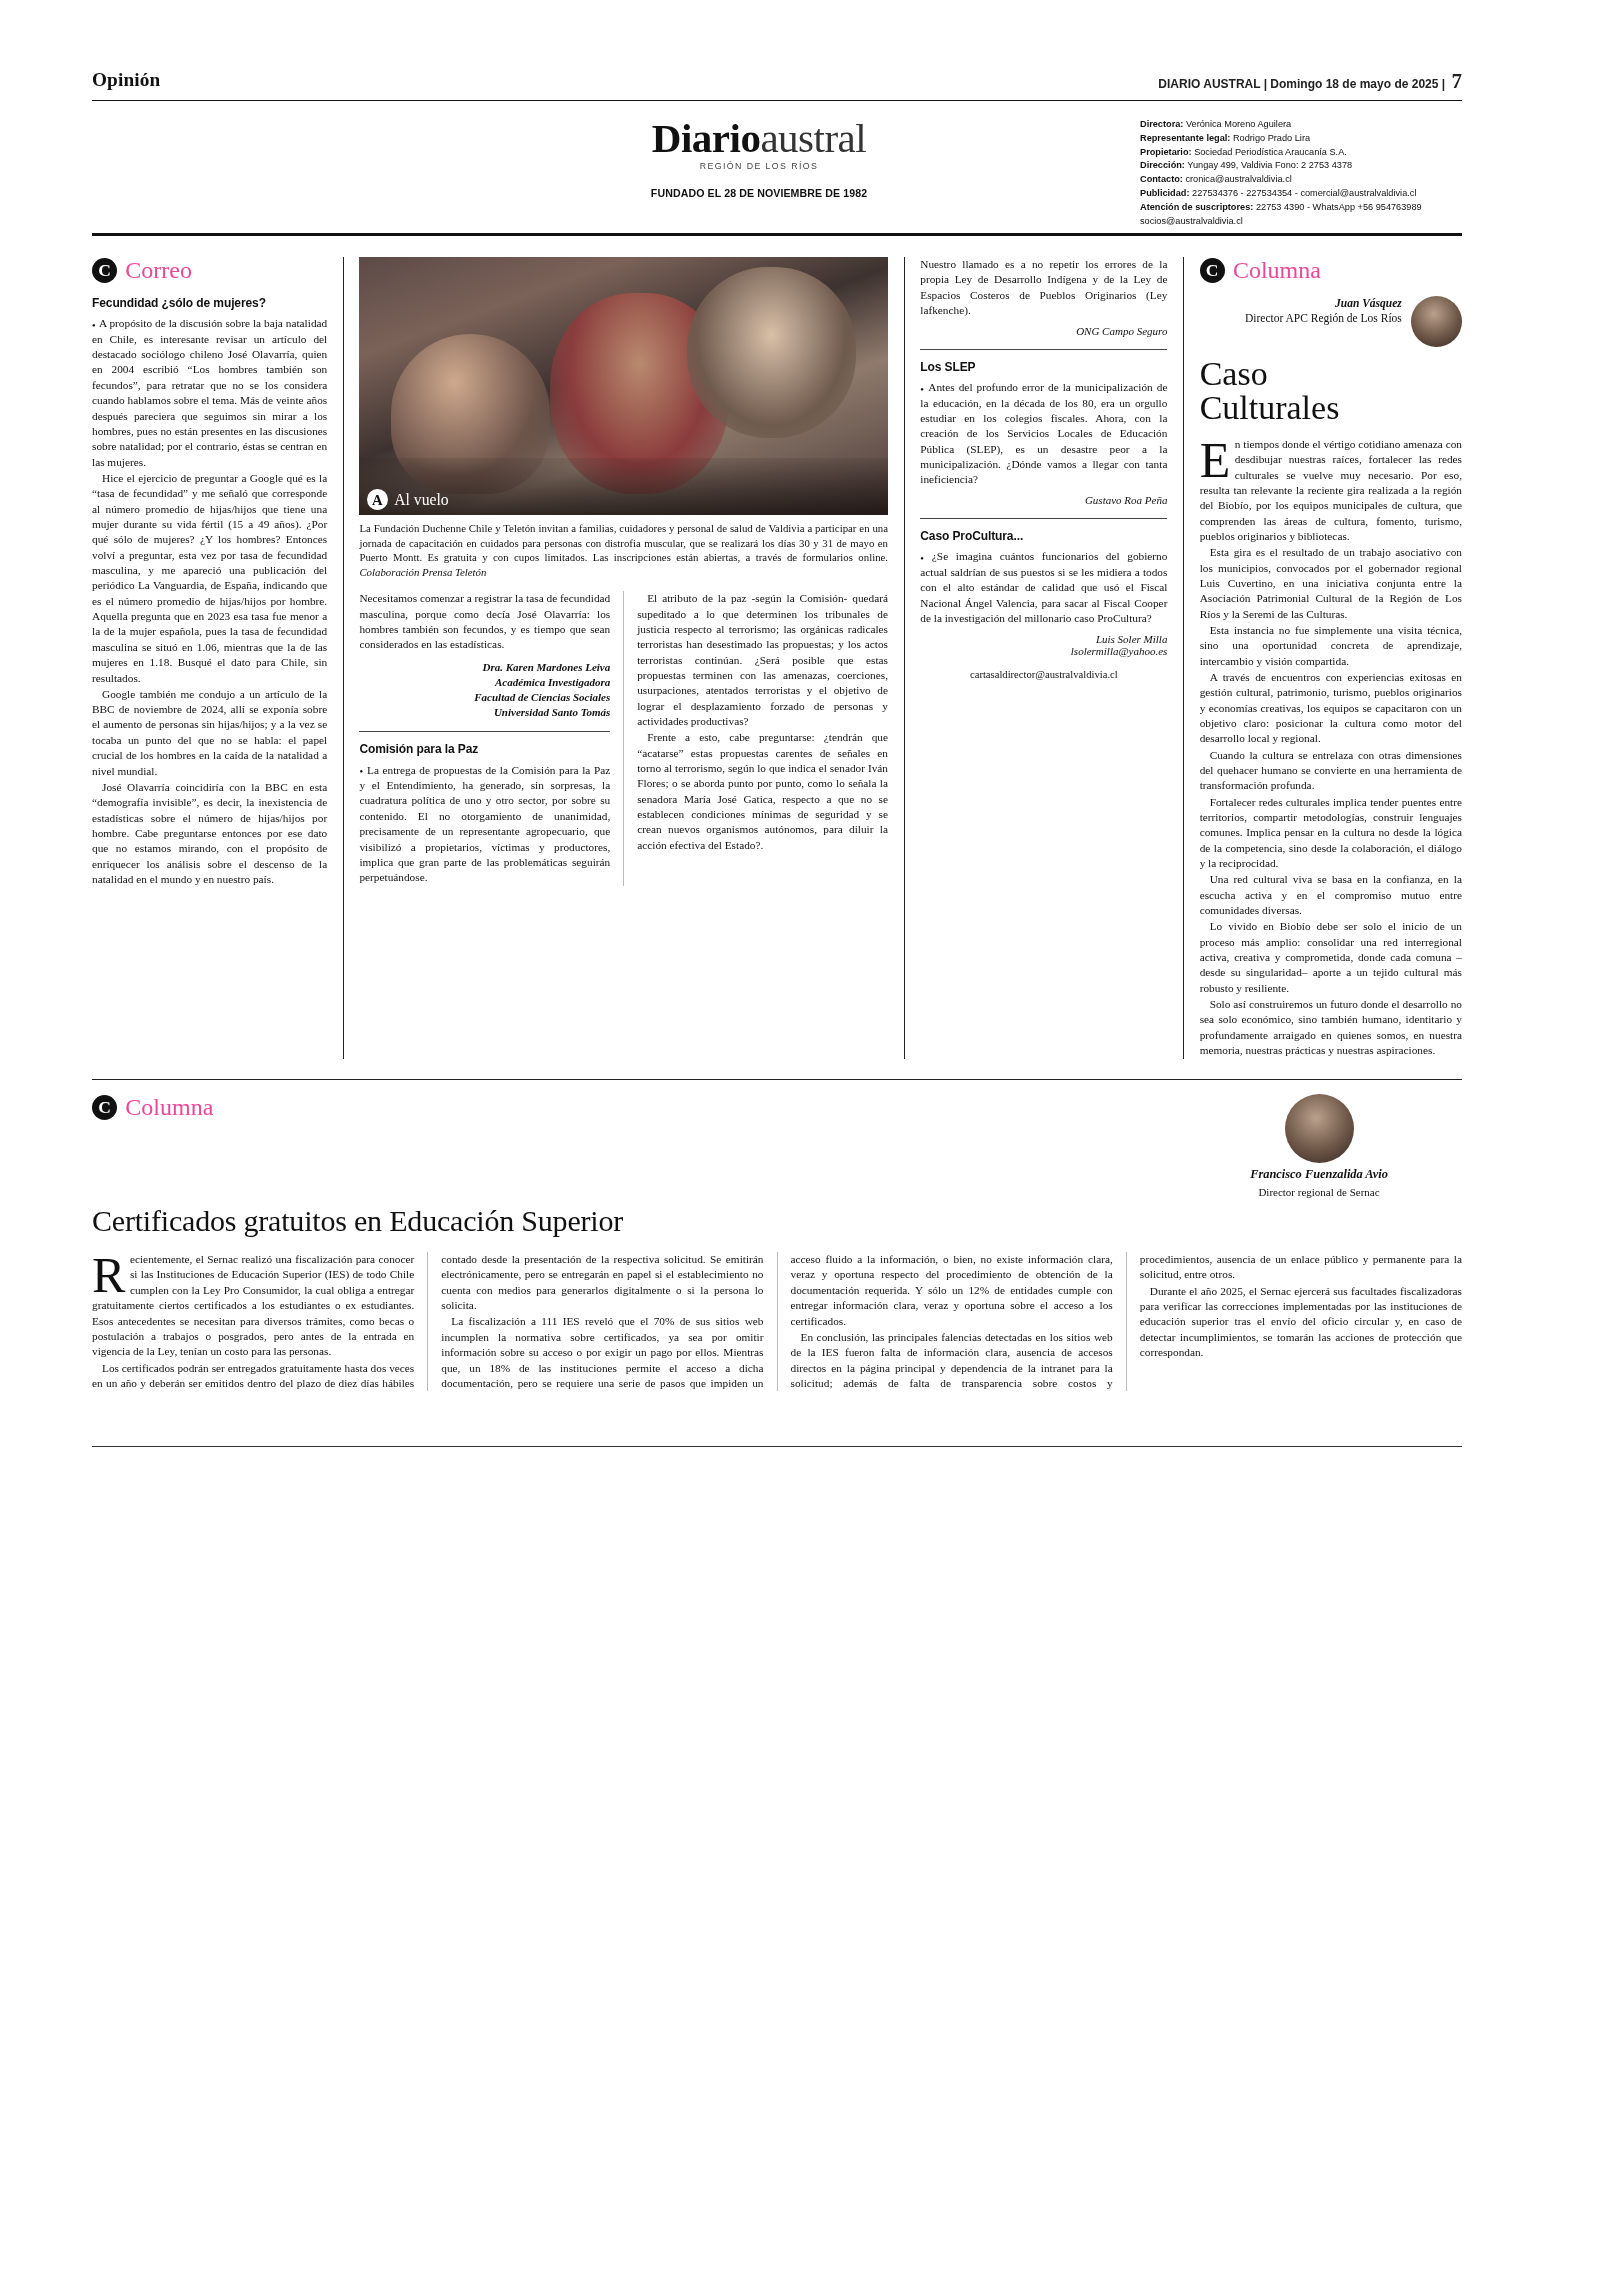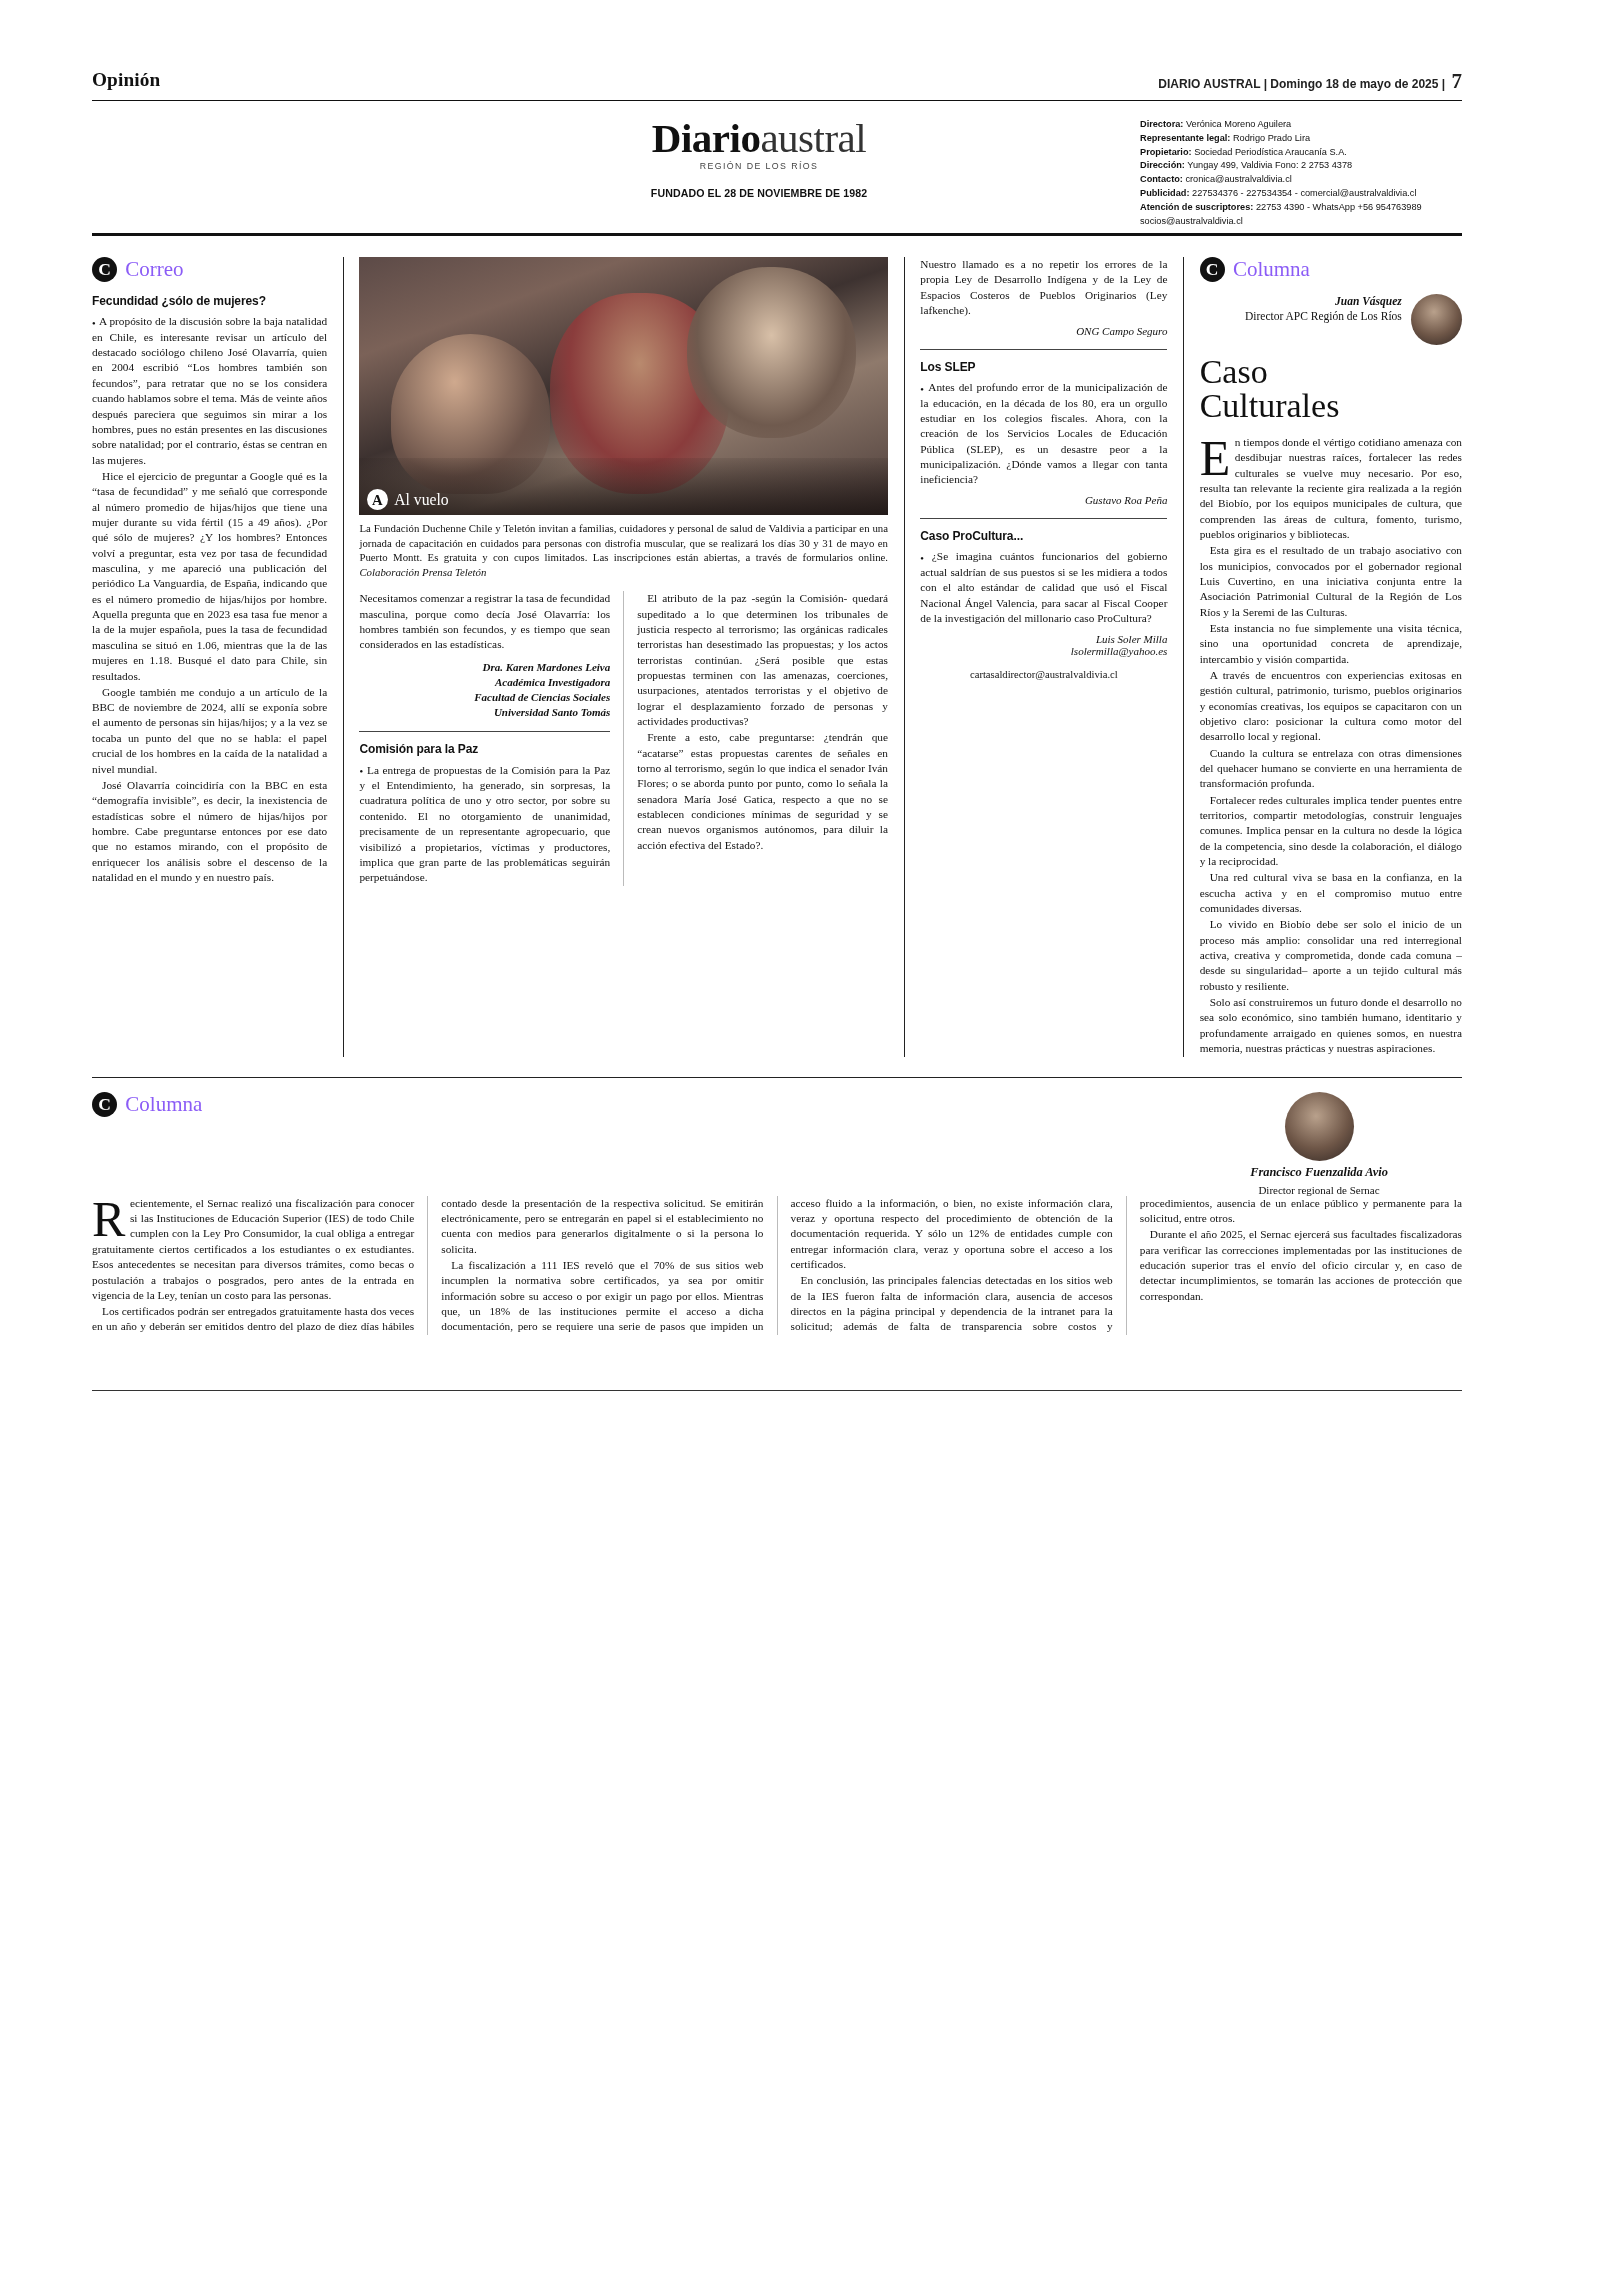--- a/index.html
+++ b/index.html
@@ -114,22 +114,22 @@
     background: #111;
     color: #fff;
     font-family: "Liberation Serif", serif;
     font-size: 17.5px;
     font-weight: bold;
     display: flex; align-items: center; justify-content: center;
     line-height: 1;
   }
   .sec-title {
     font-family: "Liberation Serif", serif;
-    font-size: 21px;
-    color: #8b5cf6;
+    font-size: 24px;
+    color: #ec4899;
   }
 
   h3.item-title {
     font-family: "Liberation Sans", sans-serif;
     font-size: 12px;
     font-weight: bold;
     margin: 0 0 6.4px 0;
     letter-spacing: -0.1px;
   }
 
@@ -441,20 +441,21 @@
         <div class="badge-c">C</div>
         <div class="sec-title">Columna</div>
       </div>
       <div class="bottom-author">
         <div class="avatar big"></div>
         <div class="nm">Francisco Fuenzalida Avio</div>
         <div class="rl">Director regional de Sernac</div>
       </div>
     </div>
 
+    <h2 class="bottom-title">Certificados gratuitos en Educación Superior</h2>
 
     <div class="bottom-cols">
       <p class="body first dropcap">Recientemente, el Sernac realizó una fiscalización para conocer si las Instituciones de Educación Superior (IES) de todo Chile cumplen con la Ley Pro Consumidor, la cual obliga a entregar gratuitamente ciertos certificados a los estudiantes o ex estudiantes. Esos antecedentes se necesitan para diversos trámites, como becas o postulación a trabajos o posgrados, pero antes de la entrada en vigencia de la Ley, tenían un costo para las personas.</p>
       <p class="body">Los certificados podrán ser entregados gratuitamente hasta dos veces en un año y deberán ser emitidos dentro del plazo de diez días hábiles contado desde la presentación de la respectiva solicitud. Se emitirán electrónicamente, pero se entregarán en papel si el establecimiento no cuenta con medios para generarlos digitalmente o si la persona lo solicita.</p>
       <p class="body">La fiscalización a 111 IES reveló que el 70% de sus sitios web incumplen la normativa sobre certificados, ya sea por omitir información sobre su acceso o por exigir un pago por ellos. Mientras que, un 18% de las instituciones permite el acceso a dicha documentación, pero se requiere una serie de pasos que impiden un acceso fluido a la información, o bien, no existe información clara, veraz y oportuna respecto del procedimiento de obtención de la documentación requerida. Y sólo un 12% de entidades cumple con entregar información clara, veraz y oportuna sobre el acceso a los certificados.</p>
       <p class="body">En conclusión, las principales falencias detectadas en los sitios web de la IES fueron falta de información clara, ausencia de accesos directos en la página principal y dependencia de la intranet para la solicitud; además de falta de transparencia sobre costos y procedimientos, ausencia de un enlace público y permanente para la solicitud, entre otros.</p>
       <p class="body">Durante el año 2025, el Sernac ejercerá sus facultades fiscalizadoras para verificar las correcciones implementadas por las instituciones de educación superior tras el envío del oficio circular y, en caso de detectar incumplimientos, se tomarán las acciones de protección que correspondan.</p>
     </div>
 
     <hr class="footer-rule">

